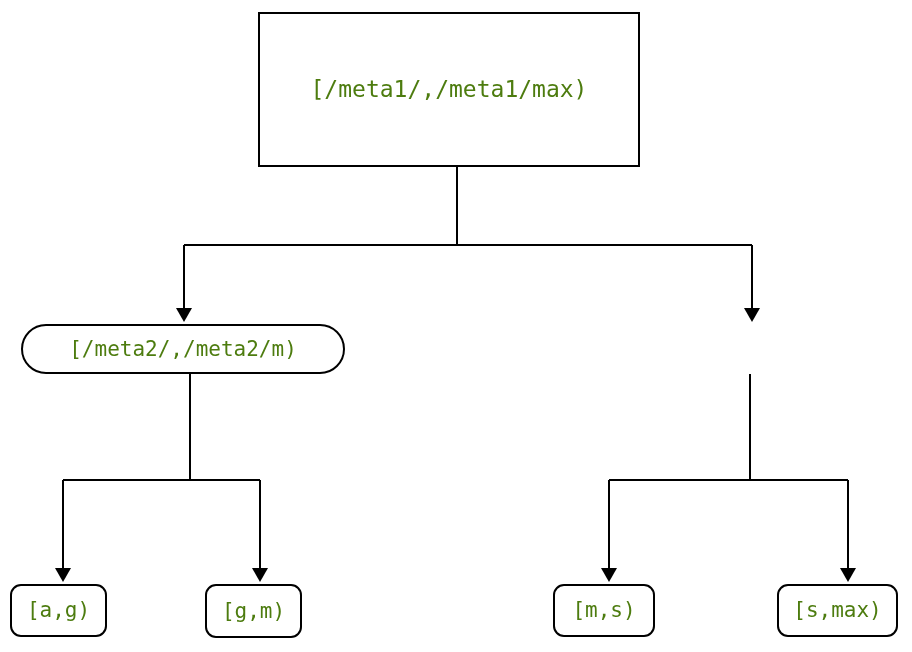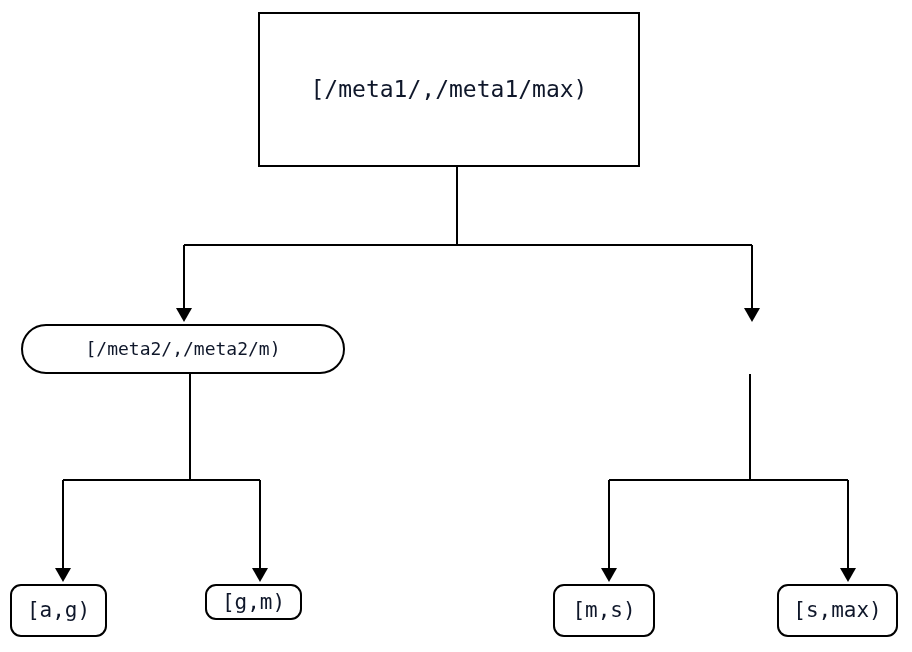--- a/index.html
+++ b/index.html
@@ -30,26 +30,26 @@
     background: #ffffff;
     display: flex;
     align-items: center;
     justify-content: center;
     font-family: "DejaVu Sans Mono", "Liberation Mono", monospace;
     color: #000000;
     white-space: pre;
   }
   .node-label {
     font-family: "DejaVu Sans Mono", "Liberation Mono", monospace;
-    color: #0f172a;
+    color: #4d7c0f;
     white-space: pre;
     line-height: 1;
   }
   .node-root { font-size: 23px; }
-  .node-mid  { font-size: 18px; border-radius: 25px; }
+  .node-mid  { font-size: 21px; border-radius: 25px; }
   .node-leaf { font-size: 21px; border-radius: 11px; }
 </style>
 </head>
 <body>
 
 <div id="canvas">
 
   <svg id="edges" viewBox="0 0 912 652" width="912" height="652" xmlns="http://www.w3.org/2000/svg">
     <g id="edge-lines" stroke="#000000" stroke-width="2" fill="none" shape-rendering="crispEdges">
         <line x1="457" y1="167" x2="457" y2="245"></line>
@@ -81,21 +81,21 @@
 
   <div class="node node-mid" id="n-mid_left" style="left: 21px; top: 324px; width: 324px; height: 50px;">
     <span class="node-label node-mid">[/meta2/,/meta2/m)</span>
   </div>
 
 
   <div class="node node-leaf" id="n-leaf_1" style="left: 10px; top: 584px; width: 97px; height: 53px;">
     <span class="node-label node-leaf">[a,g)</span>
   </div>
 
-  <div class="node node-leaf" id="n-leaf_2" style="left: 205px; top: 584px; width: 97px; height: 36px;">
+  <div class="node node-leaf" id="n-leaf_2" style="left: 205px; top: 584px; width: 97px; height: 54px;">
     <span class="node-label node-leaf">[g,m)</span>
   </div>
 
   <div class="node node-leaf" id="n-leaf_4" style="left: 777px; top: 584px; width: 121px; height: 53px;">
     <span class="node-label node-leaf">[s,max)</span>
   </div>
 
   <div class="node node-leaf" id="n-leaf_3" style="left: 553px; top: 584px; width: 102px; height: 53px;">
     <span class="node-label node-leaf">[m,s)</span>
   </div>

